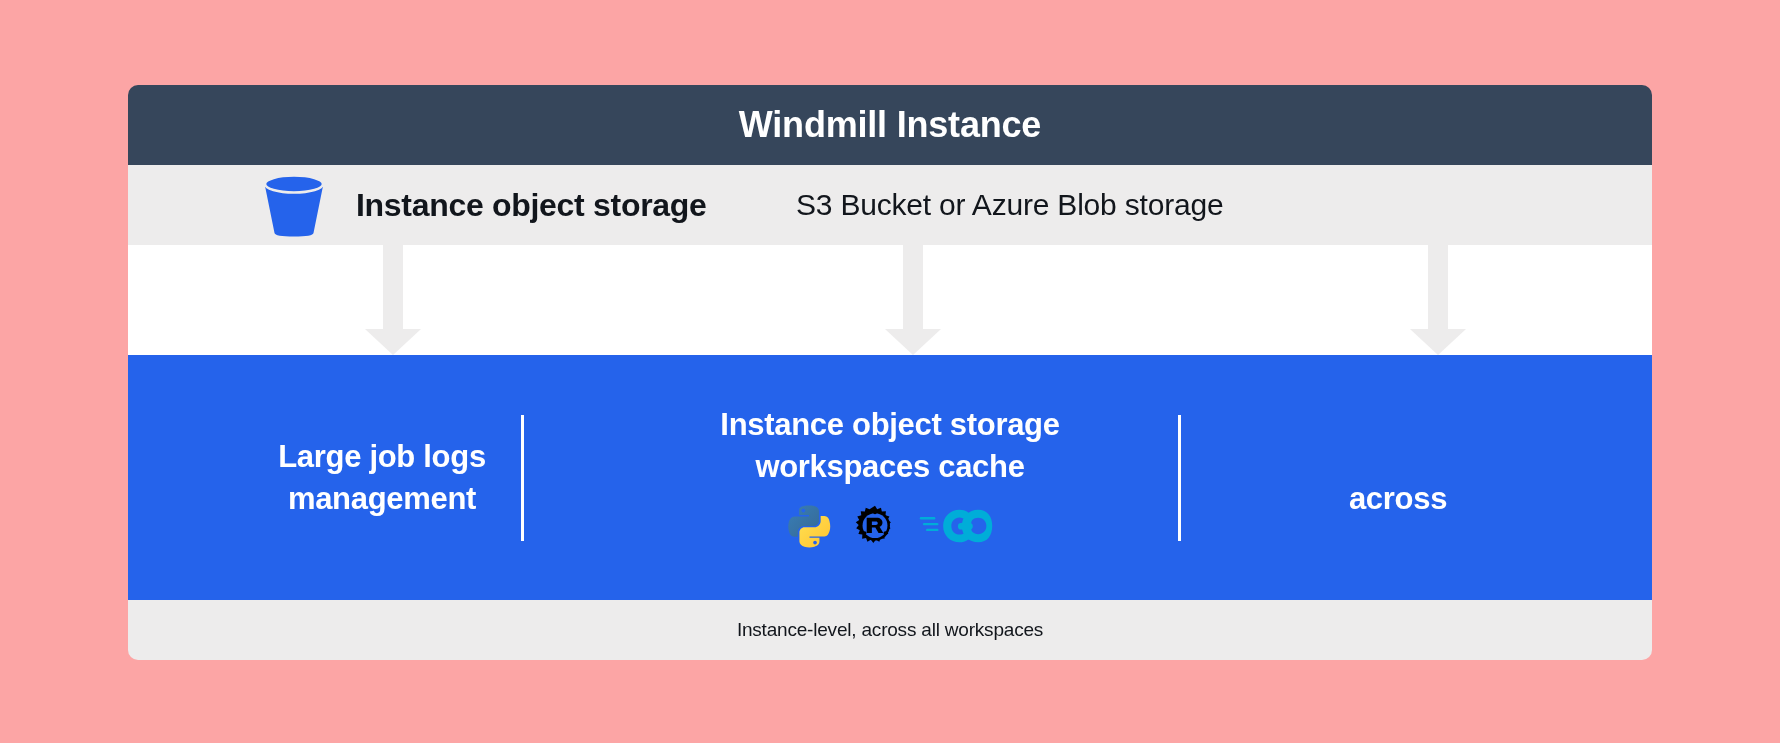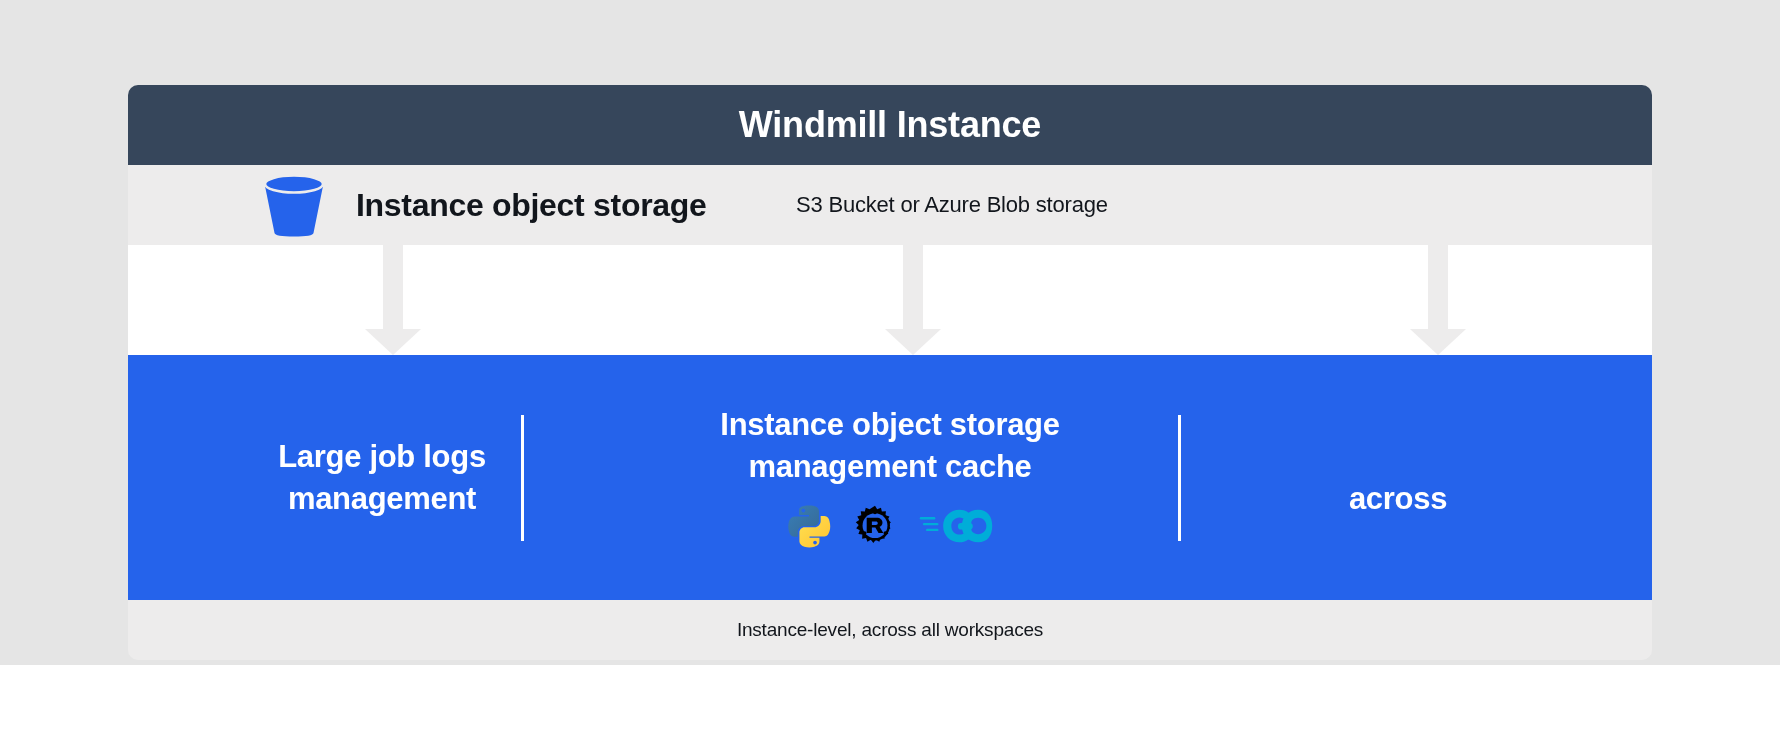--- a/index.html
+++ b/index.html
@@ -4,22 +4,22 @@
 <style>
   * { margin:0; padding:0; box-sizing:border-box; }
   html,body {
     width:1780px; height:743px;
     background:#ffffff;
     font-family:"Liberation Sans", sans-serif;
     overflow:hidden;
   }
   #canvas {
     position:relative;
-    width:1780px; height:665px;
-    background:#e5e5e5;
+    width:1780px; height:743px;
+    background:#fca5a5;
   }
 
   
   #card {
     position:absolute;
     left:128px; top:85px;
     width:1524px; height:575px;
   }
 
   
@@ -58,21 +58,21 @@
     font-size:32px;
     font-weight:bold;
     color:#12161C;
     white-space:nowrap;
     letter-spacing:-0.3px;
   }
   #storage-sub {
     position:absolute;
     left:668px; top:50%;
     transform:translateY(-50%);
-    font-size:22px;
+    font-size:30px;
     font-weight:normal;
     color:#12161C;
     white-space:nowrap;
     letter-spacing:-0.2px;
   }
 
   
   #connector-zone {
     position:absolute;
     left:0; top:160px;
@@ -192,21 +192,21 @@
       <div class="col">
         <div class="col-title">
           <span>Large job logs</span><br>
           <span>management</span>
         </div>
       </div>
 
       <div class="col">
         <div class="col-title">
           <span>Instance object storage</span><br>
-          <span>management cache</span>
+          <span>workspaces cache</span>
         </div>
         <div id="lang-row">
 
           <span class="lang-icon">
             <svg width="44" height="44" viewBox="0 0 110 110" xmlns="http://www.w3.org/2000/svg">
               <defs>
                 <linearGradient id="pyBlue" x1="0" y1="0" x2="1" y2="1">
                   <stop offset="0" stop-color="#387EB8"></stop>
                     <stop offset="1" stop-color="#366994"></stop>
                 </linearGradient>

